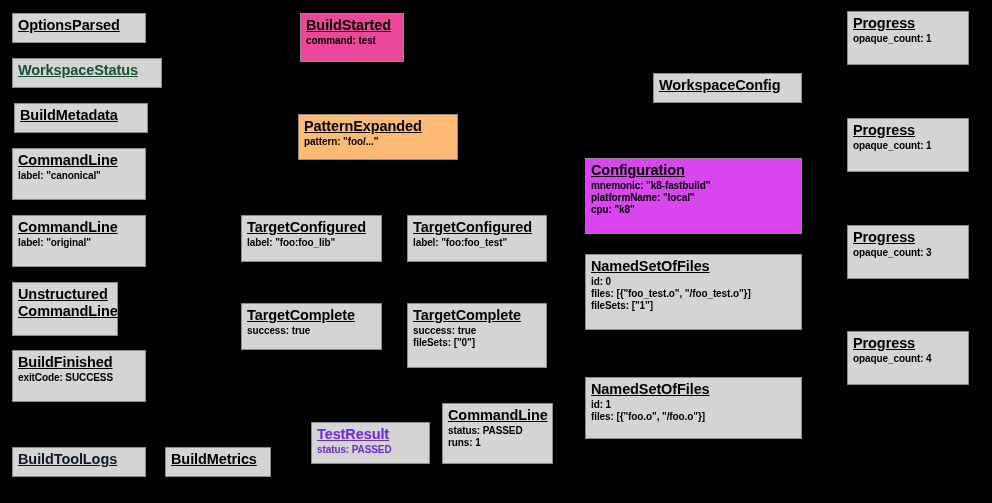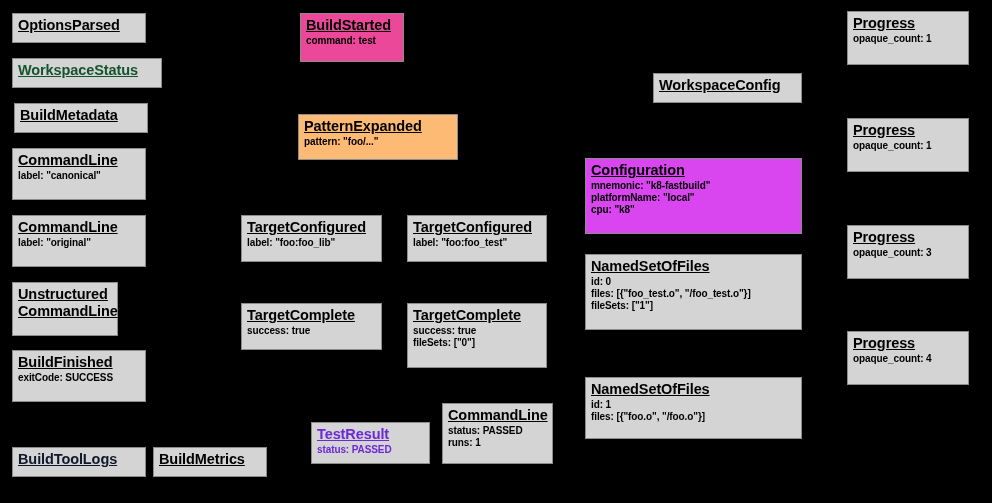--- a/index.html
+++ b/index.html
@@ -138,16 +138,16 @@
       <span class="node-field">status: PASSED</span>
       <span class="node-field">runs: 1</span>
     </div>
     <div class="node" style="left: 311px; top: 422px; width: 119px; height: 42px; background: rgb(212, 212, 212); border-color: rgb(140, 140, 140); color: #6d28d9;">
       <span class="node-title">TestResult</span>
       <span class="node-field">status: PASSED</span>
     </div>
     <div class="node" style="left: 12px; top: 447px; width: 134px; height: 30px; background: rgb(212, 212, 212); border-color: rgb(140, 140, 140); color: #0f172a;">
       <span class="node-title">BuildToolLogs</span>
     </div>
-    <div class="node" style="left: 153px; top: 447px; width: 114px; height: 30px; background: rgb(212, 212, 212); border-color: rgb(140, 140, 140); color: rgb(0, 0, 0);">
+    <div class="node" style="left: 165px; top: 447px; width: 106px; height: 30px; background: rgb(212, 212, 212); border-color: rgb(140, 140, 140); color: rgb(0, 0, 0);">
       <span class="node-title">BuildMetrics</span>
     </div>
   </div>
 
 </body></html>

